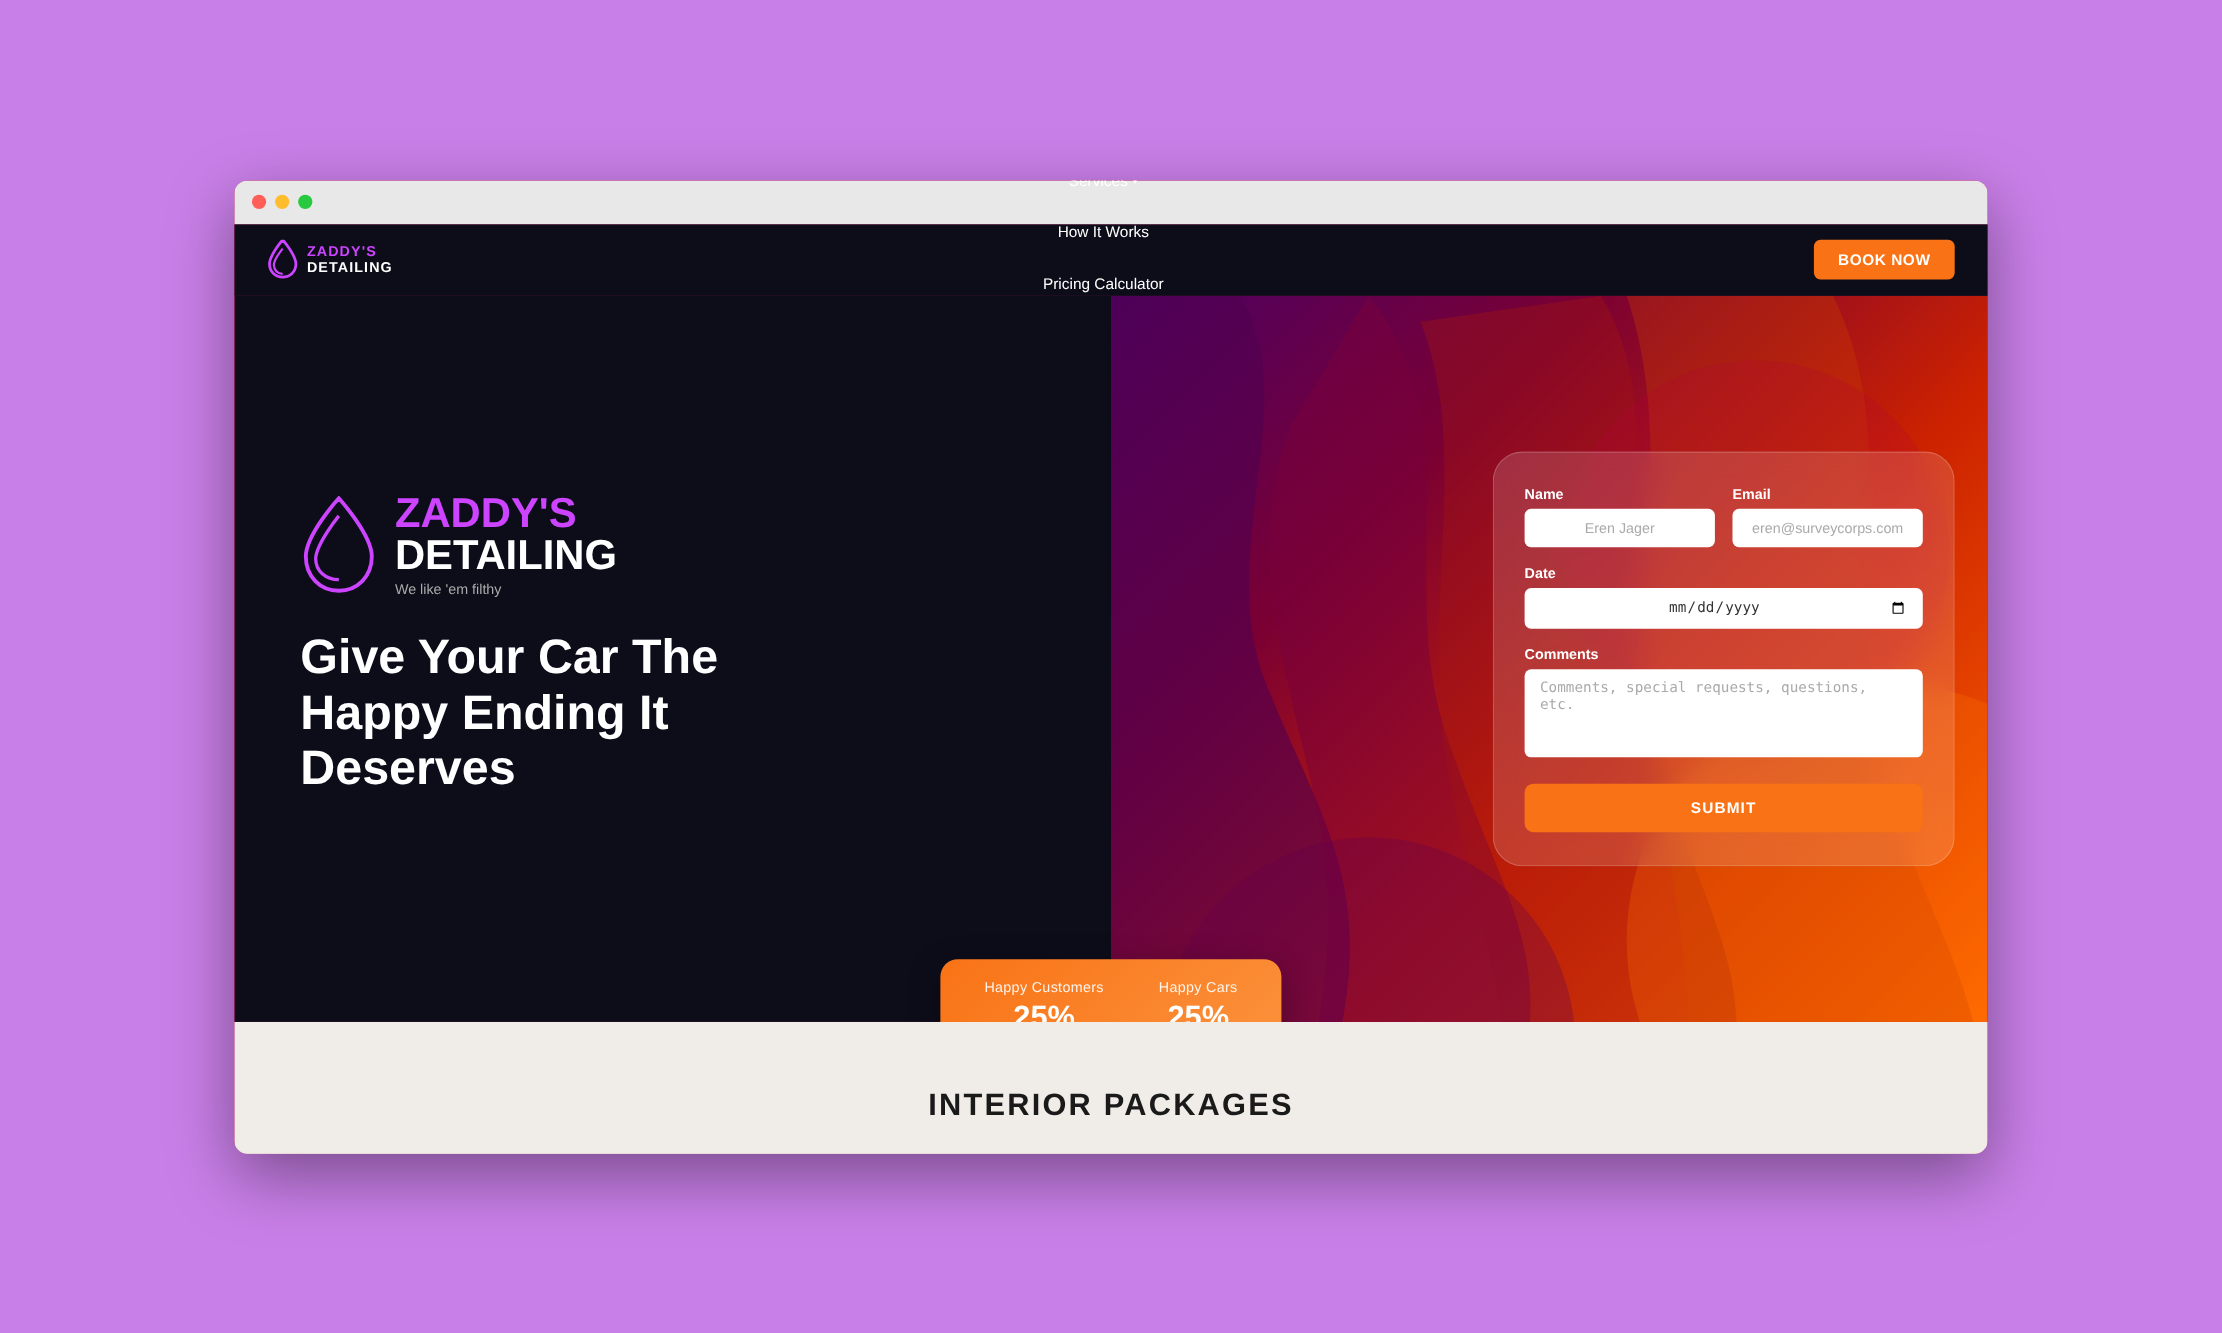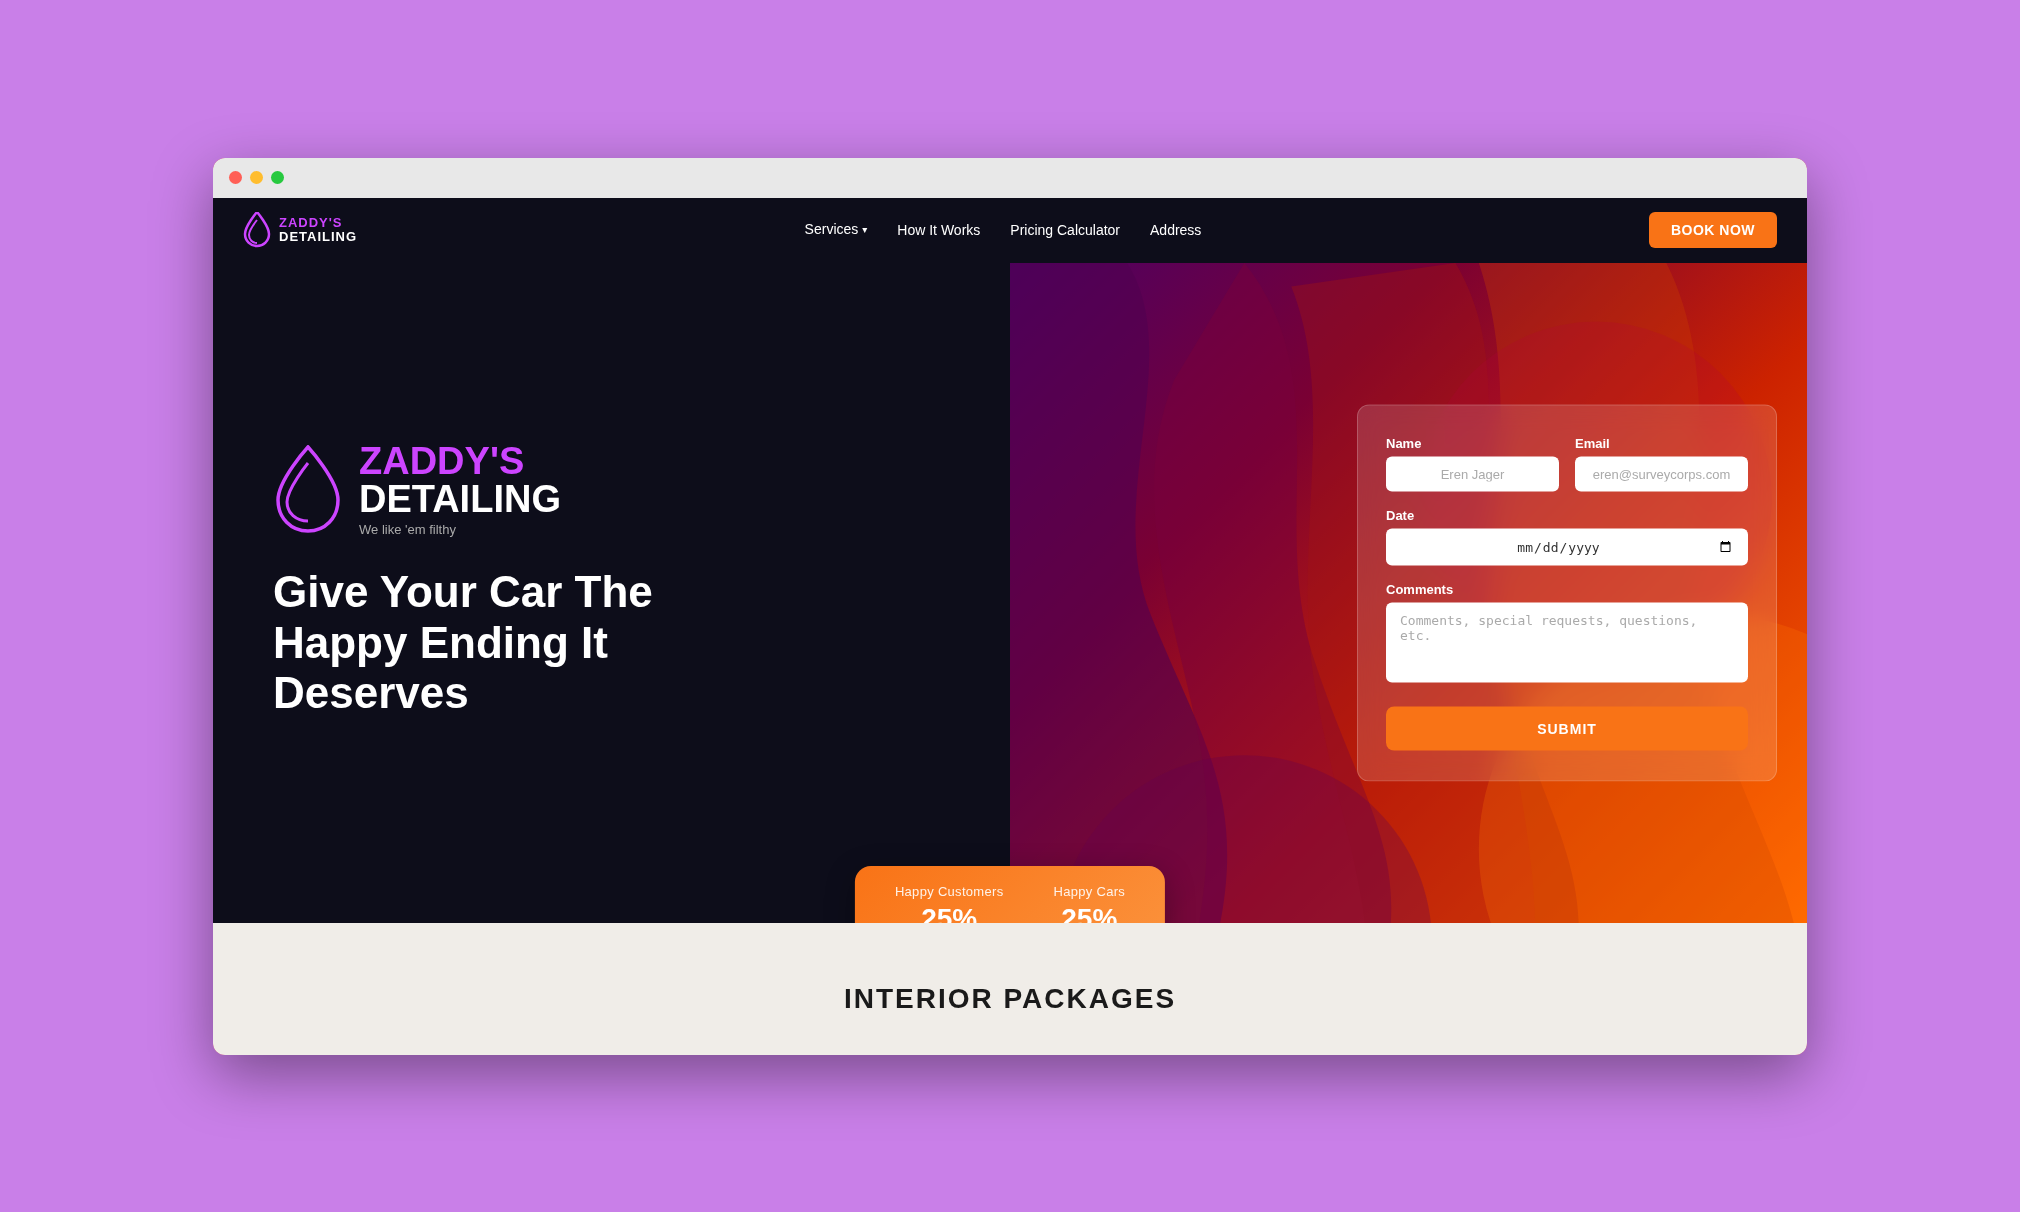--- a/index.html
+++ b/index.html
@@ -75,22 +75,24 @@
 
     .logo-detailing {
       color: #ffffff;
       font-size: 13px;
       font-weight: 900;
       letter-spacing: 1px;
     }
 
     .nav-links {
       display: flex;
+      align-items: center;
       gap: 30px;
       list-style: none;
+      flex-direction: column;
     }
 
     .nav-links li a {
       color: #ffffff;
       text-decoration: none;
       font-size: 14px;
       font-weight: 500;
     }
 
     .nav-services {
@@ -239,21 +241,21 @@
     }
 
     
     .form-card {
       position: absolute;
       top: 50%;
       right: 30px;
       transform: translateY(-50%);
       background: rgba(255, 255, 255, 0.15);
       backdrop-filter: blur(12px);
-      border-radius: 12px;
+      border-radius: 27px;
       padding: 30px 28px;
       width: 420px;
       z-index: 5;
       border: 1px solid rgba(255,255,255,0.2);
     }
 
     .form-row {
       display: flex;
       gap: 16px;
       margin-bottom: 16px;
@@ -320,21 +322,21 @@
       font-size: 14px;
       font-weight: 700;
       letter-spacing: 1px;
       cursor: pointer;
       margin-top: 8px;
     }
 
     
     .bottom-section {
       background: #f0ede8;
-      padding: 60px 0 40px;
+      padding: 60px 0 28px;
       text-align: center;
     }
 
     .section-title {
       font-size: 28px;
       font-weight: 900;
       letter-spacing: 2px;
       color: #1a1a1a;
       text-transform: uppercase;
     }

